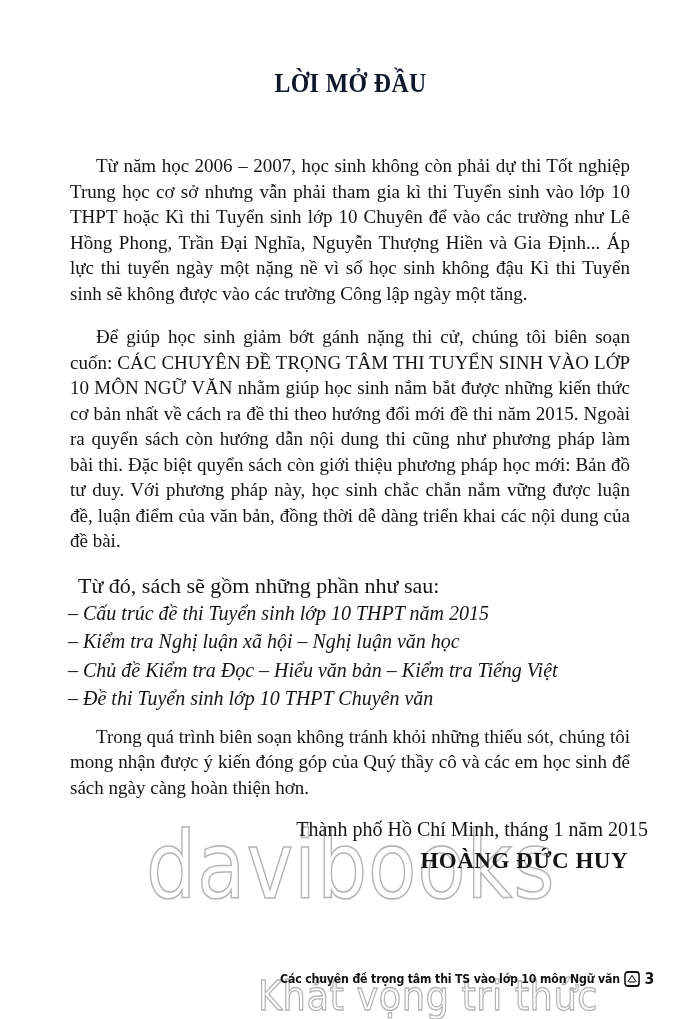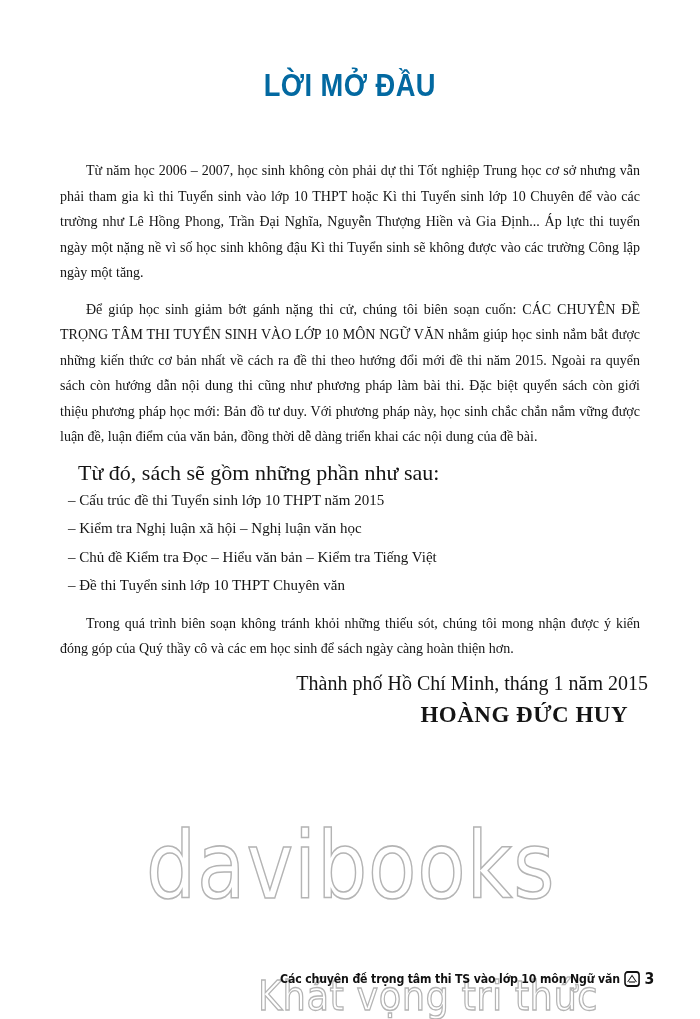--- a/index.html
+++ b/index.html
@@ -16,51 +16,52 @@
   .content {
     position: absolute;
     left: 52px;
     top: 0;
     width: 596px;
     z-index: 2;
   }
   .doc-title {
     margin-top: 68px;
     text-align: center;
-    font-family: Liberation Sans, sans-serif;
+    font-family: Liberation Serif, serif;
     font-weight: bold;
-    font-size: 31px;
+    font-size: 27px;
     letter-spacing: 0.5px;
-    color: #0369a1;
+    color: #0f172a;
   }
   .doc-title .squeeze {
     display: inline-block;
     transform: scaleX(0.88);
   }
   .para {
-    font-size: 14px;
+    font-size: 19px;
     line-height: 25.5px;
     text-align: justify;
     text-indent: 26px;
-    margin: 8px;
+    margin: 18px;
   }
   .para.first { margin-top: 54px; }
   .para.follow { margin-top: 11px; }
   .list-intro {
     font-size: 22px;
     line-height: 27px;
     text-indent: 26px;
     margin-top: 9px;
   }
   .toc-list { margin: 0; padding: 0; list-style: none; }
   .toc-item {
-    font-size: 15px;
+    font-size: 20px;
     line-height: 28.5px;
     padding-left: 16px;
     margin: 0;
+    font-style: italic;
   }
   .date-line {
     margin-top: 10px;
     font-size: 20px;
     text-align: right;
   }
   .author-line {
     margin-top: 7px;
     font-size: 23px;
     font-weight: bold;

